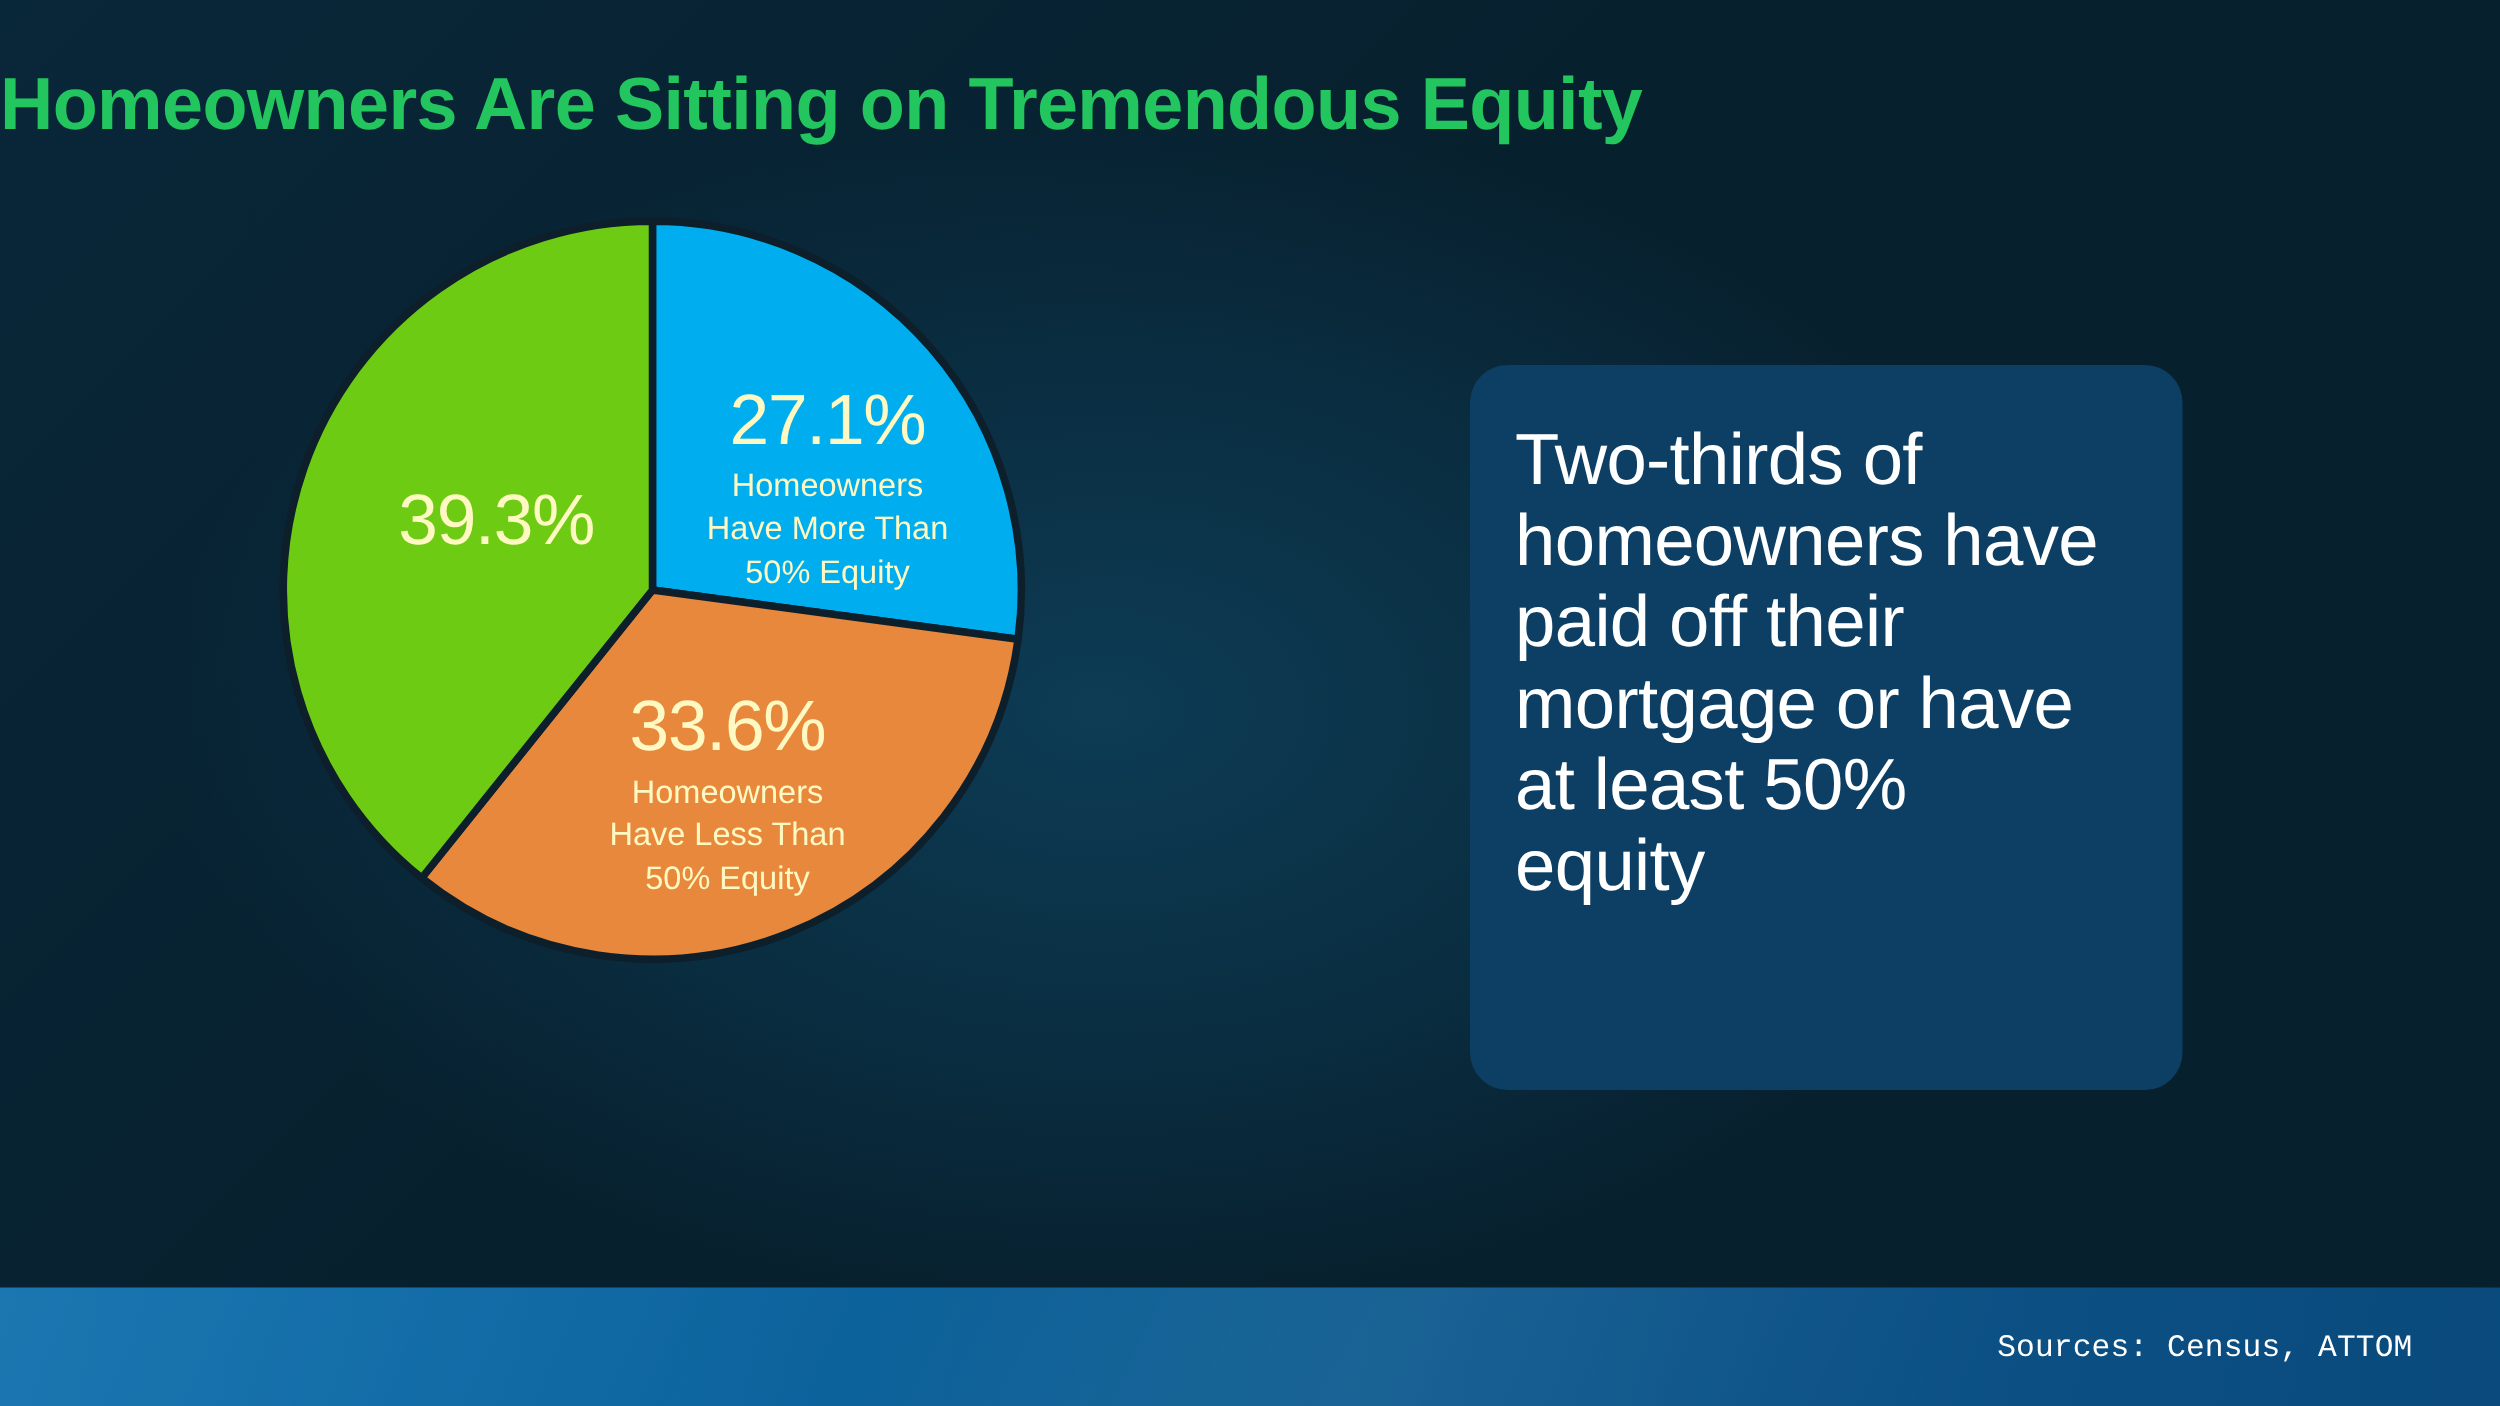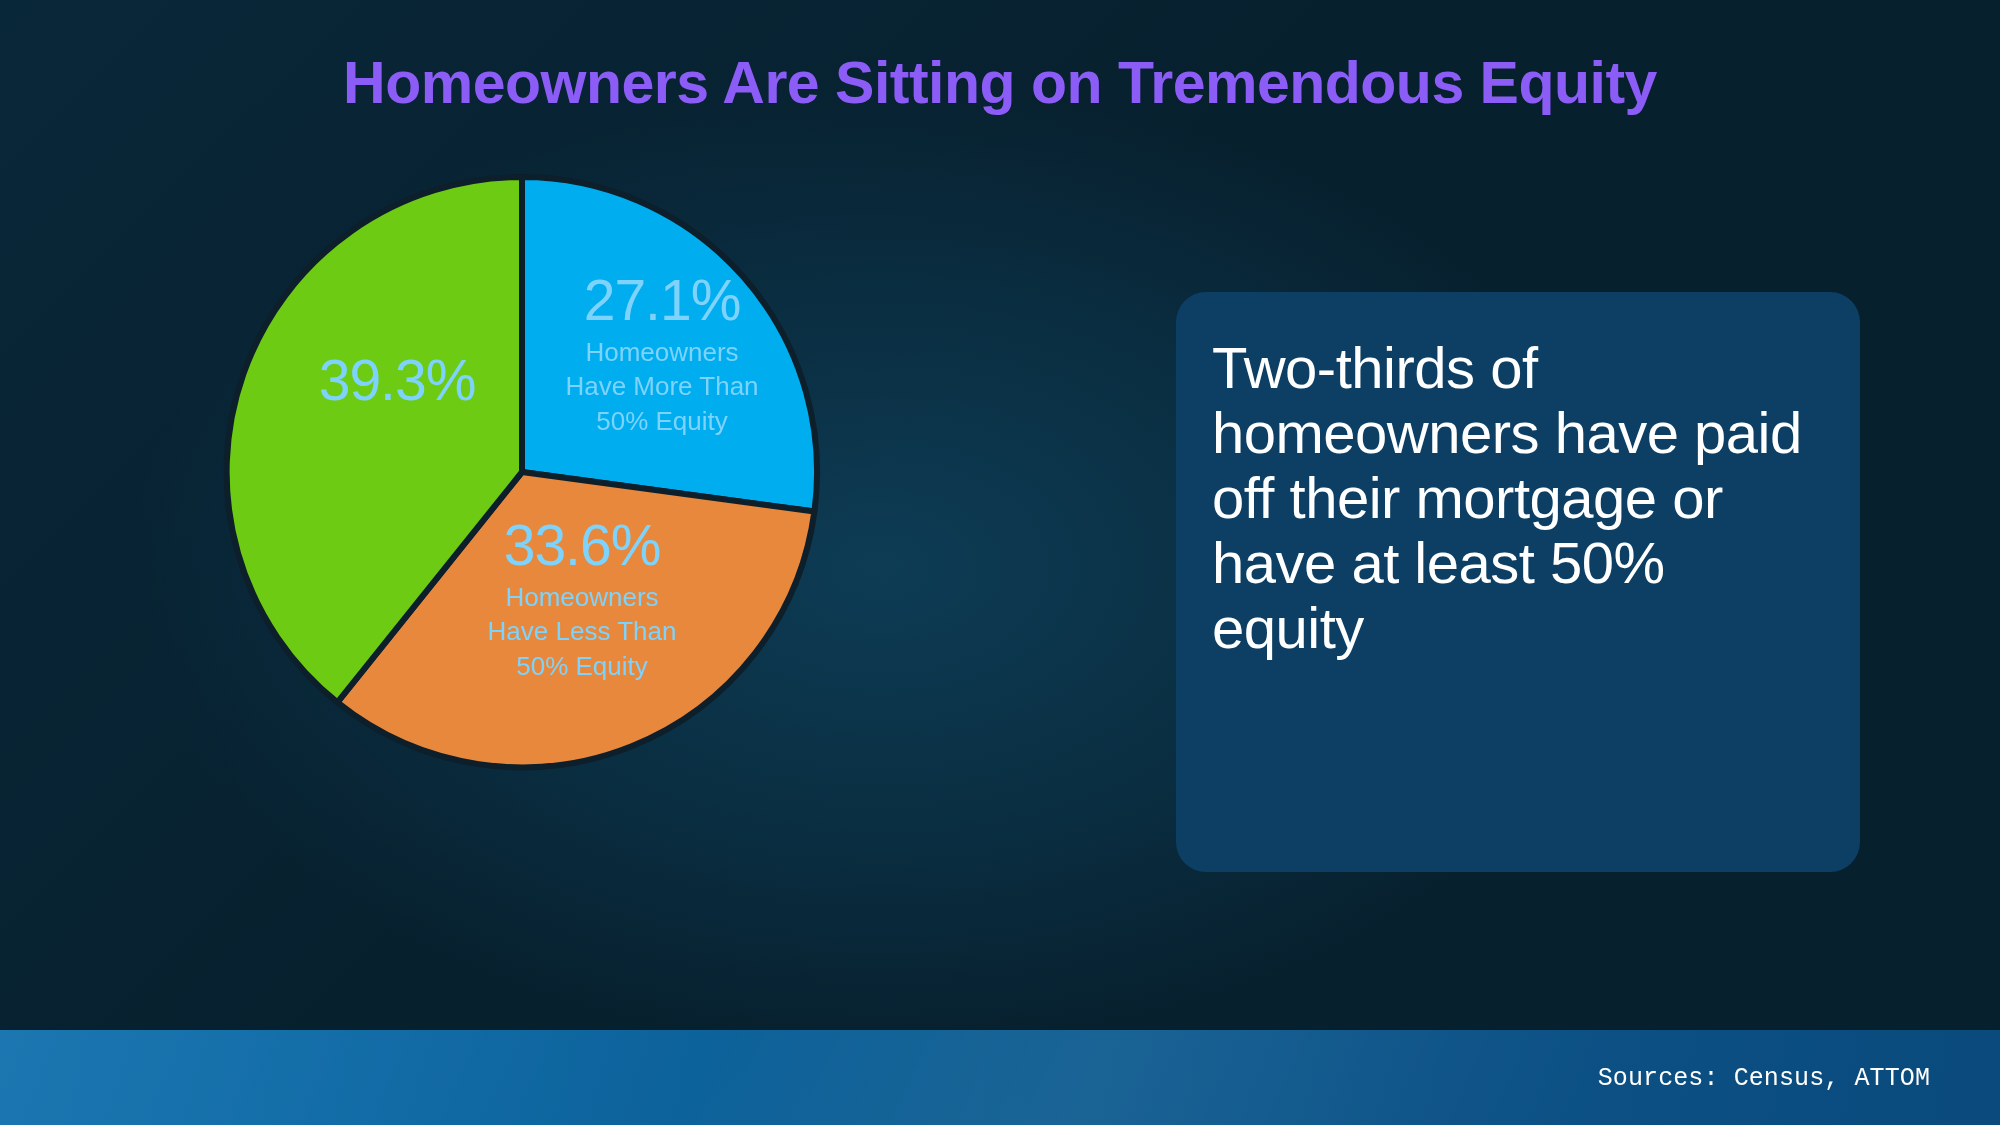--- a/index.html
+++ b/index.html
@@ -27,46 +27,46 @@
   #bg-corner {
     position:absolute; left:0; top:0; width:100%; height:1030px;
     background:linear-gradient(135deg, rgba(10,45,66,0.55) 0%, rgba(7,32,46,0) 45%);
     pointer-events:none;
   }
 
   
   #title {
     position:absolute;
     left:0; top:50px; width:100%;
-    text-align:center;
-    color:#8b5cf6;
+    color:#22c55e;
     font-size:59px;
     font-weight:bold;
     letter-spacing:-0.5px;
     line-height:1.15;
     font-family:"Liberation Sans", sans-serif;
     z-index:5;
   }
 
   
   #chart-area {
     position:absolute;
     left:222px; top:172px;
     width:600px; height:600px;
     z-index:4;
   }
   #pie-svg { display:block; width:600px; height:600px; overflow:visible; }
 
   .slice-label {
     position:absolute;
     text-align:center;
-    color:#7dd3fc;
+    color:#fef9c3;
     line-height:1.0;
     z-index:6;
     pointer-events:none;
+    margin-top:36px;
   }
   .slice-pct {
     font-size:57px;
     font-weight:400;
     letter-spacing:-1px;
     display:block;
     margin-bottom:6px;
   }
   .slice-desc {
     font-size:26px;
@@ -77,21 +77,21 @@
   }
 
   #label-blue  { left:295px; top:100px; width:290px; }
   #label-green { left:25px;  top:180px; width:300px; }
   #label-orange{ left:215px; top:345px; width:290px; }
 
   
   #callout {
     position:absolute;
     left:1176px; top:292px;
-    width:684px; height:580px;
+    width:570px; height:580px;
     background:#0c3f63;
     border-radius:30px;
     z-index:5;
     padding:44px 56px 0 36px;
   }
   #callout-text {
     color:#ffffff;
     font-size:58px;
     line-height:1.12;
     font-weight:400;

